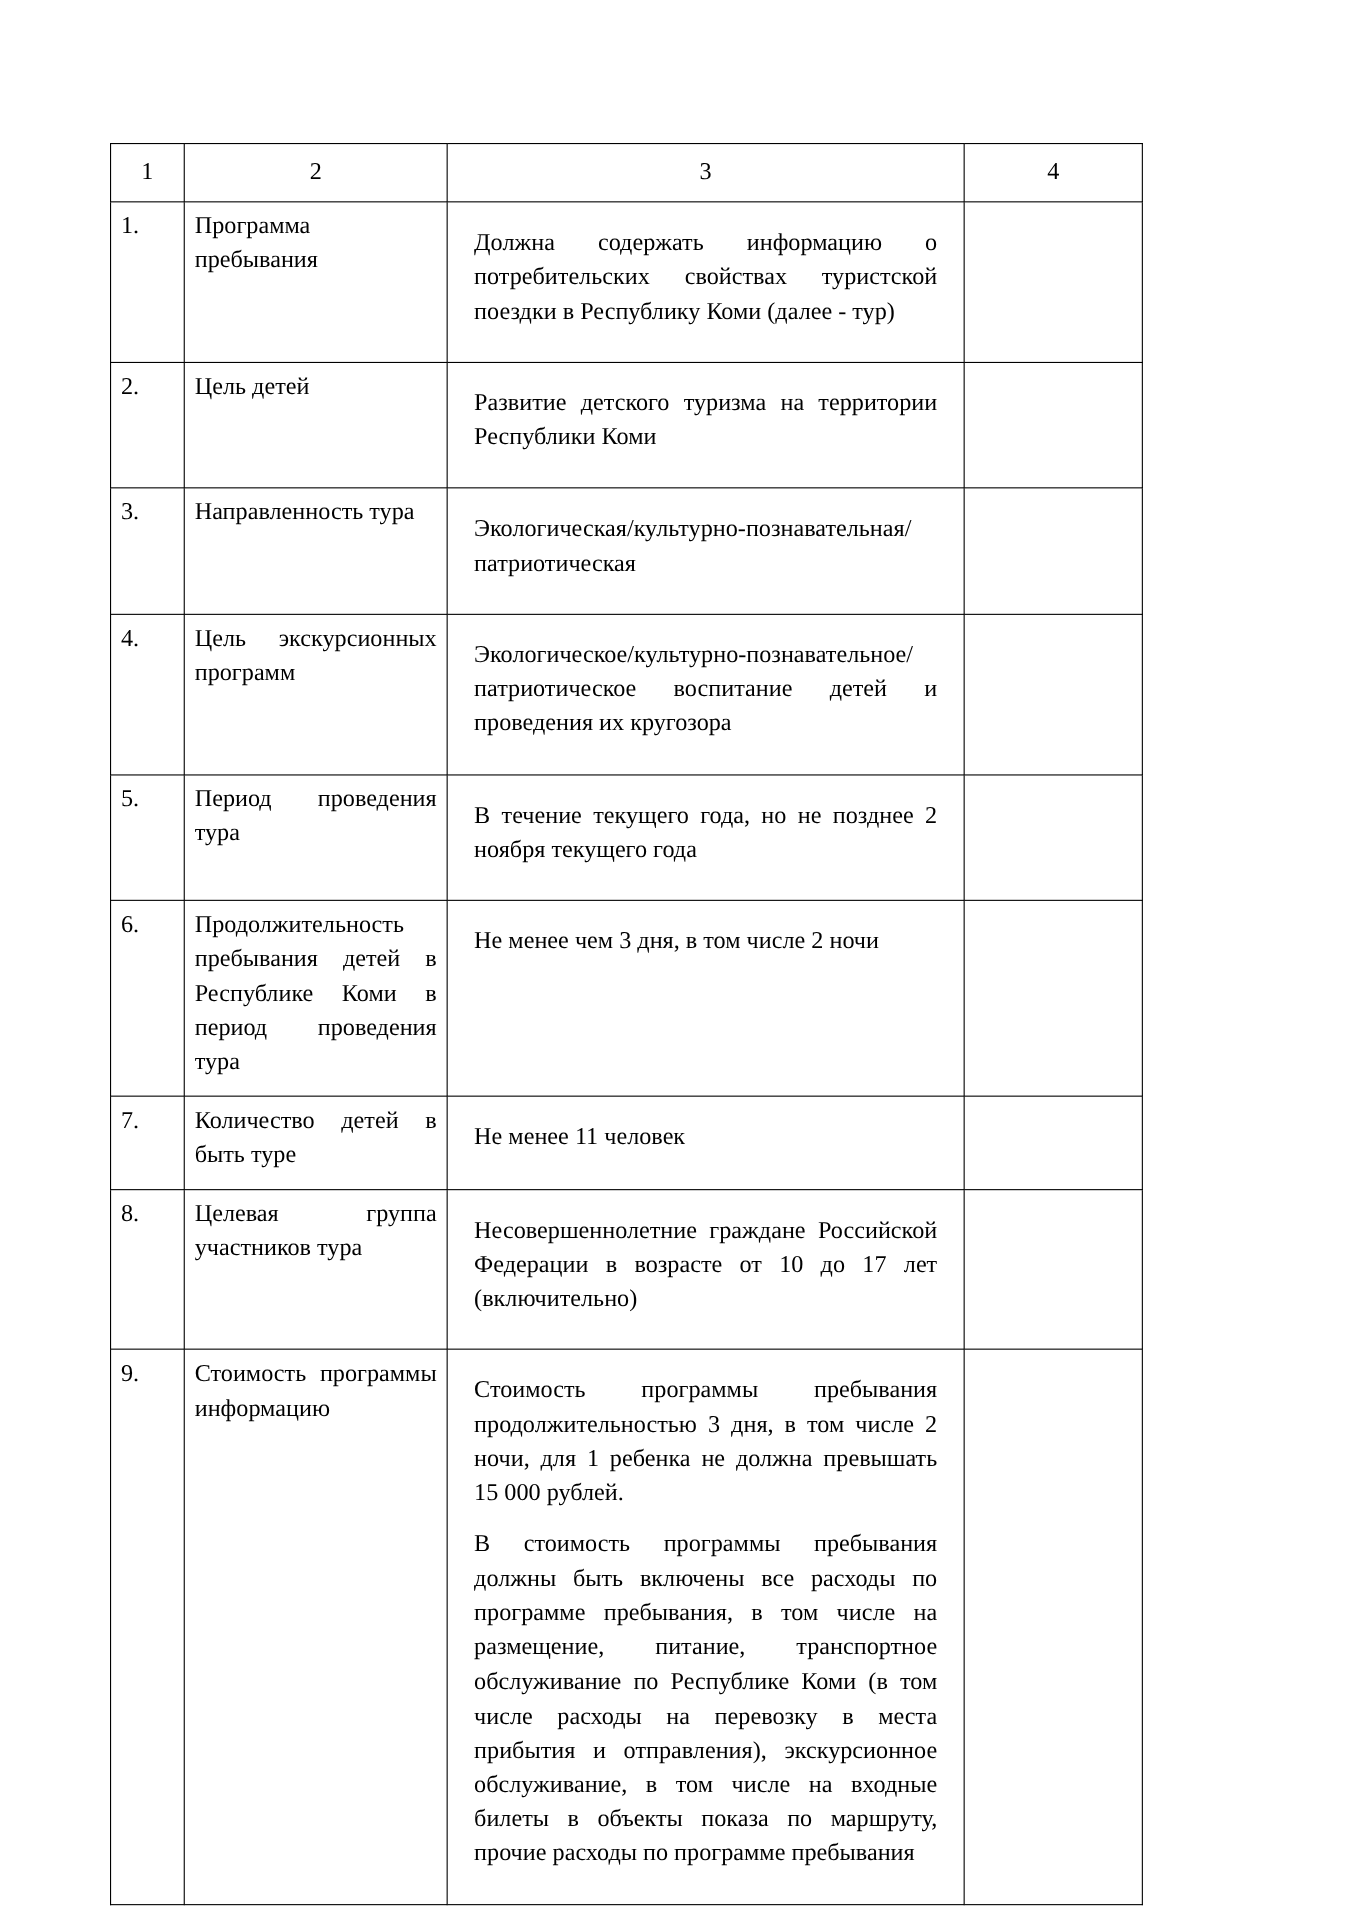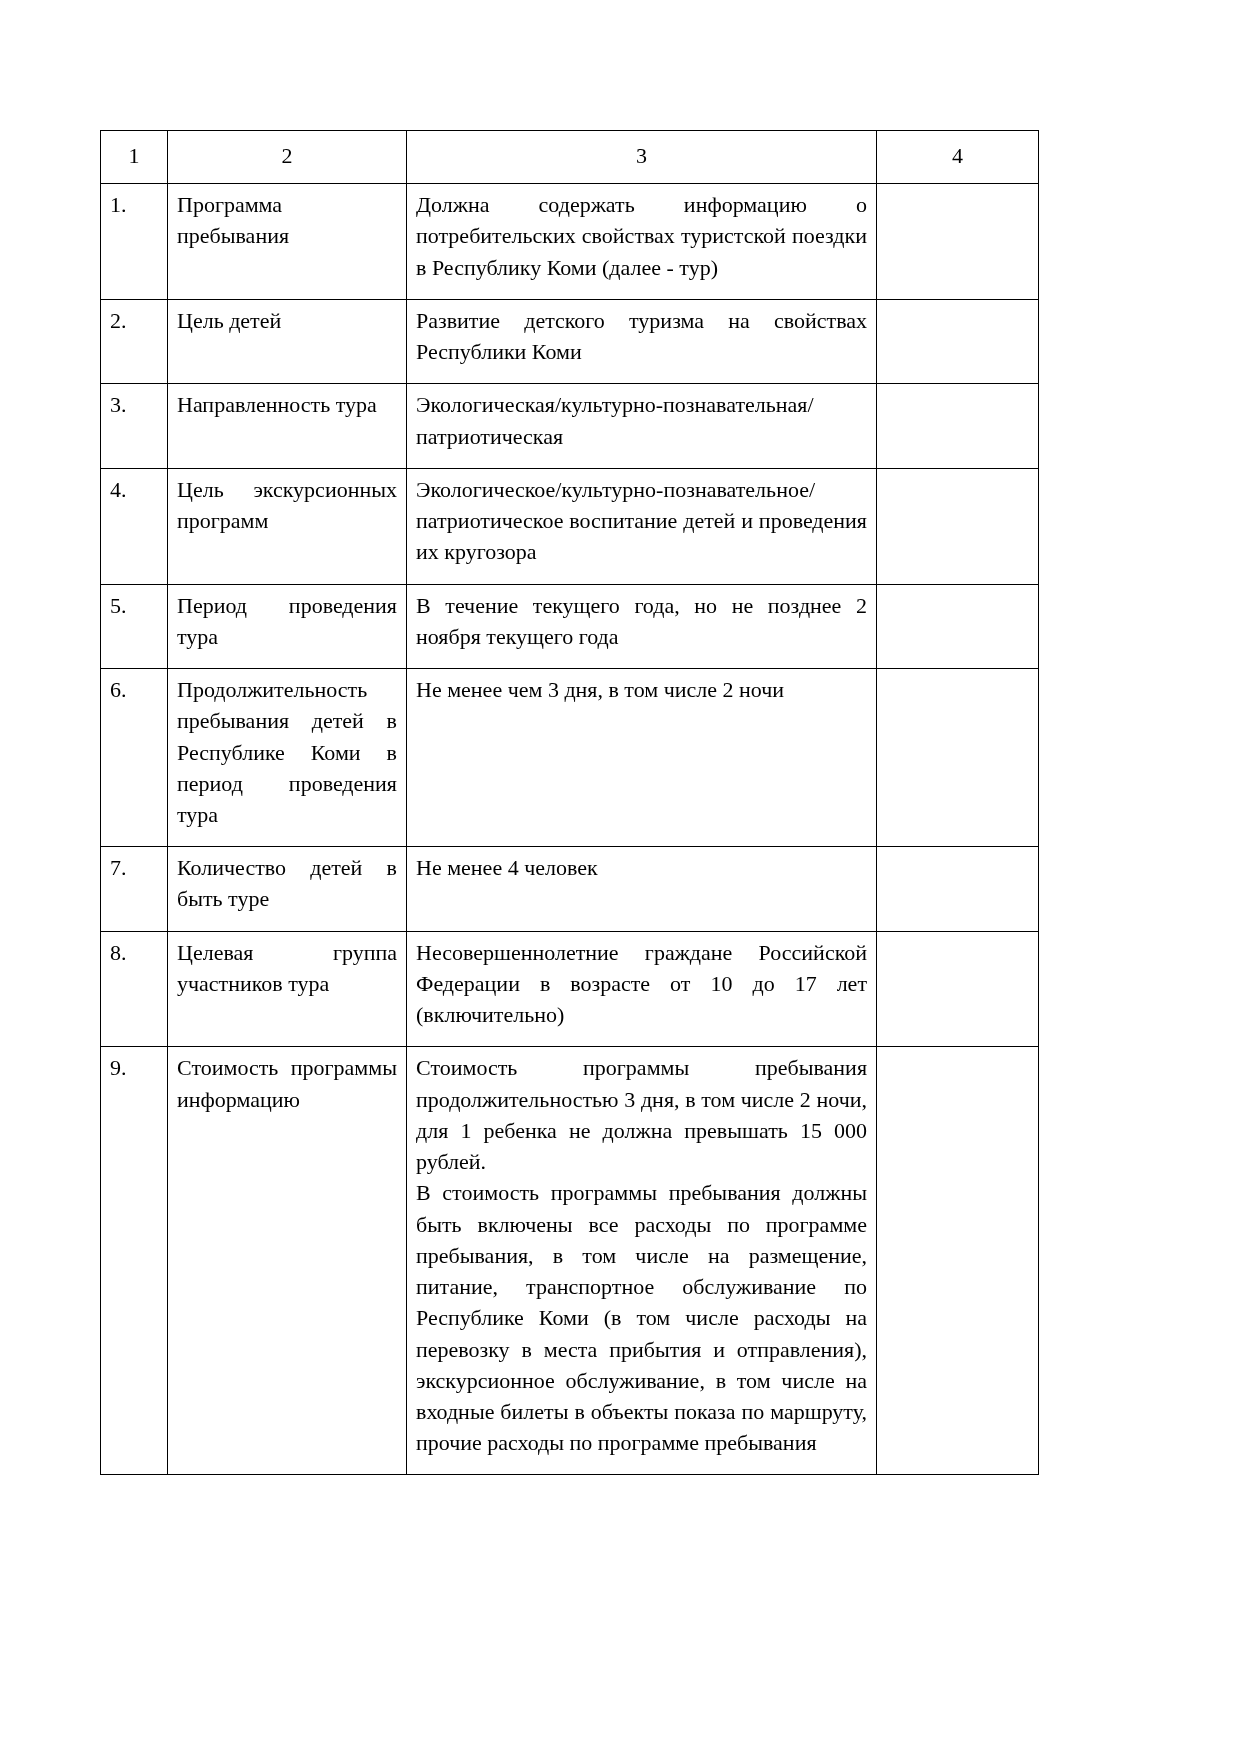--- a/index.html
+++ b/index.html
@@ -48,21 +48,21 @@
     text-align: left;
     padding-left: 10px;
   }
   td.c-label {
     text-align: justify;
   }
   td.c-desc {
     text-align: justify;
   }
   td.c-desc p {
-    margin: 0;
+    margin: 15px;
     padding: 0;
   }
   td.c-val {
     
   }
 </style>
 </head>
 <body>
 
 <div class="doc-wrap">
@@ -89,21 +89,21 @@
         <td class="c-desc">
           <p>Должна содержать информацию о потребительских свойствах туристской поездки в Республику Коми (далее - тур)</p>
         </td>
         <td class="c-val"></td>
       </tr>
 
       <tr>
         <td class="c-num">2.</td>
         <td class="c-label">Цель детей</td>
         <td class="c-desc">
-          <p>Развитие детского туризма на свойствах Республики Коми</p>
+          <p>Развитие детского туризма на территории Республики Коми</p>
         </td>
         <td class="c-val"></td>
       </tr>
 
       <tr>
         <td class="c-num">3.</td>
         <td class="c-label">Направленность тура</td>
         <td class="c-desc">
           <p>Экологическая/культурно-познавательная/ патриотическая</p>
         </td>
@@ -134,21 +134,21 @@
         <td class="c-desc">
           <p>Не менее чем 3 дня, в том числе 2 ночи</p>
         </td>
         <td class="c-val"></td>
       </tr>
 
       <tr>
         <td class="c-num">7.</td>
         <td class="c-label">Количество детей в быть туре</td>
         <td class="c-desc">
-          <p>Не менее 4 человек</p>
+          <p>Не менее 11 человек</p>
         </td>
         <td class="c-val"></td>
       </tr>
 
       <tr>
         <td class="c-num">8.</td>
         <td class="c-label">Целевая группа участников тура</td>
         <td class="c-desc">
           <p>Несовершеннолетние граждане Российской Федерации в возрасте от 10 до 17 лет (включительно)</p>
         </td>

